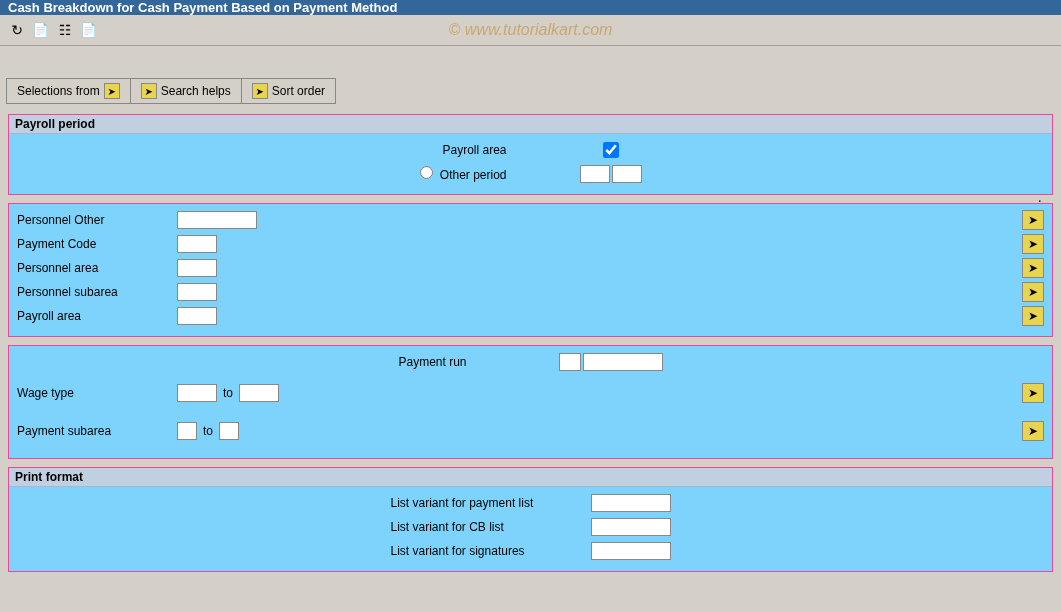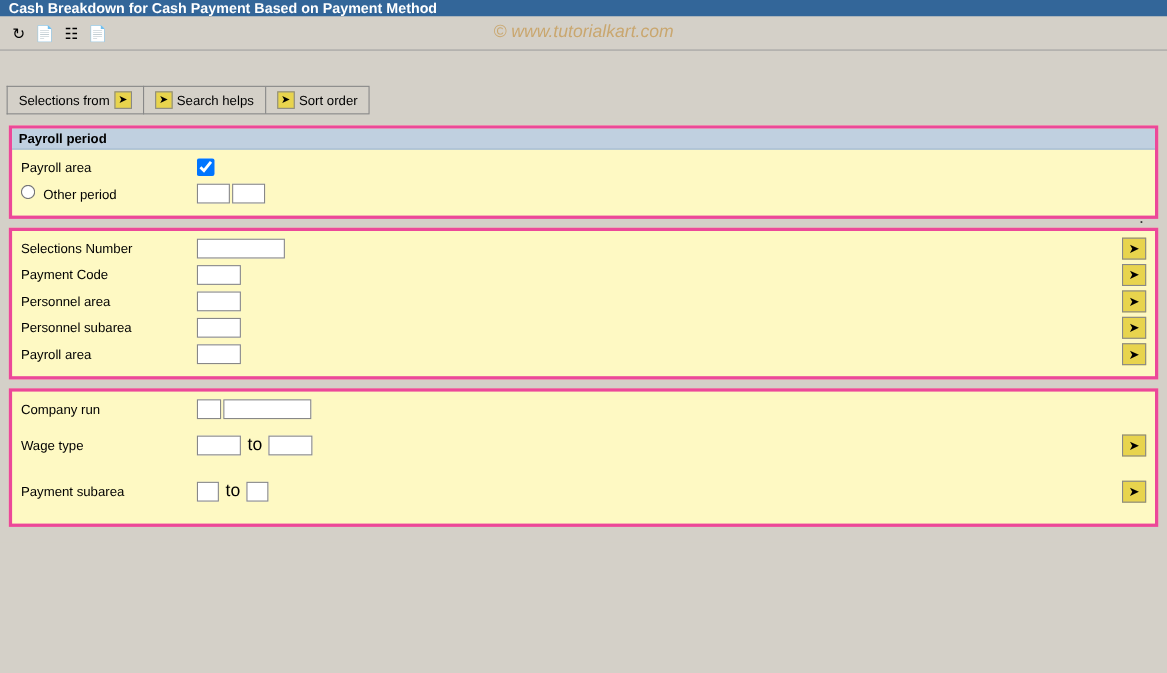--- a/index.html
+++ b/index.html
@@ -75,39 +75,40 @@
       display: inline-flex;
       align-items: center;
       justify-content: center;
       font-size: 10px;
     }
     .content {
       padding: 6px 8px;
       background: #d4d0c8;
     }
     .section {
-      background: #fef9c3;
-      border: 3px solid #ec4899;
+      background: #7dd3fc;
+      border: 1px solid #ec4899;
       margin-bottom: 8px;
     }
     .section-header {
       background: #c0d0e0;
       padding: 2px 6px;
       font-weight: bold;
       font-size: 12px;
       border-bottom: 1px solid #a0b8d0;
     }
     .section-body {
       padding: 6px 8px;
     }
     .form-row {
       display: flex;
       align-items: center;
       margin-bottom: 4px;
       min-height: 20px;
+      justify-content: center;
     }
     .form-label {
       width: 160px;
       color: #000;
       font-size: 12px;
     }
     .form-label-wide {
       width: 200px;
     }
     input[type="text"] {
@@ -143,21 +144,21 @@
       gap: 2px;
     }
     .personnel-number-input { width: 80px; }
     .company-code-input { width: 40px; }
     .personnel-area-input { width: 40px; }
     .personnel-subarea-input { width: 40px; }
     .payroll-area-input { width: 40px; }
     .special-run-inputs { display: flex; gap: 2px; }
     .wage-type-input { width: 40px; }
     .payment-method-input { width: 20px; }
-    .to-label { margin: 10px 6px; font-size: 16px; }
+    .to-label { margin: 10px 6px; font-size: 12px; }
     .list-variant-input { width: 80px; }
     .dot-marker {
       position: absolute;
       right: 10px;
       font-size: 16px;
       color: #333;
     }
   </style>
 </head>
 <body>
@@ -212,21 +213,21 @@
         </div>
       </div>
       <span class="dot-marker">.</span>
     </div>
   </div>
 
   <div class="section">
     <div class="section-body">
 
       <div class="form-row">
-        <span class="form-label">Selections Number</span>
+        <span class="form-label">Personnel Other</span>
         <input type="text" class="personnel-number-input" style="">
         <span style="flex:1;"></span>
         <button class="arrow-btn">➤</button>
       </div>
 
       <div class="form-row">
         <span class="form-label">Payment Code</span>
         <input type="text" class="company-code-input" style="">
         <span style="flex:1;"></span>
         <button class="arrow-btn">➤</button>
@@ -253,21 +254,21 @@
         <button class="arrow-btn">➤</button>
       </div>
 
     </div>
   </div>
 
   <div class="section">
     <div class="section-body">
 
       <div class="form-row">
-        <span class="form-label">Company run</span>
+        <span class="form-label">Payment run</span>
         <div class="special-run-inputs">
           <input type="text" style="width: 22px;">
           <input type="text" style="width: 80px;">
         </div>
       </div>
 
       <div class="form-row">
         <span class="form-label">Wage type</span>
         <input type="text" class="wage-type-input" style="">
         <span class="to-label">to</span>
@@ -281,14 +282,35 @@
         <input type="text" class="payment-method-input" style="">
         <span class="to-label">to</span>
         <input type="text" style="width: 20px;">
         <span style="flex:1;"></span>
         <button class="arrow-btn">➤</button>
       </div>
 
     </div>
   </div>
 
+  <div class="section">
+    <div class="section-header">Print format</div>
+    <div class="section-body">
+
+      <div class="form-row">
+        <span class="form-label form-label-wide">List variant for payment list</span>
+        <input type="text" class="list-variant-input" style="">
+      </div>
+
+      <div class="form-row">
+        <span class="form-label form-label-wide">List variant for CB list</span>
+        <input type="text" class="list-variant-input" style="">
+      </div>
+
+      <div class="form-row">
+        <span class="form-label form-label-wide">List variant for signatures</span>
+        <input type="text" class="list-variant-input" style="">
+      </div>
+
+    </div>
+  </div>
 
 </div>
 
 </body></html>

